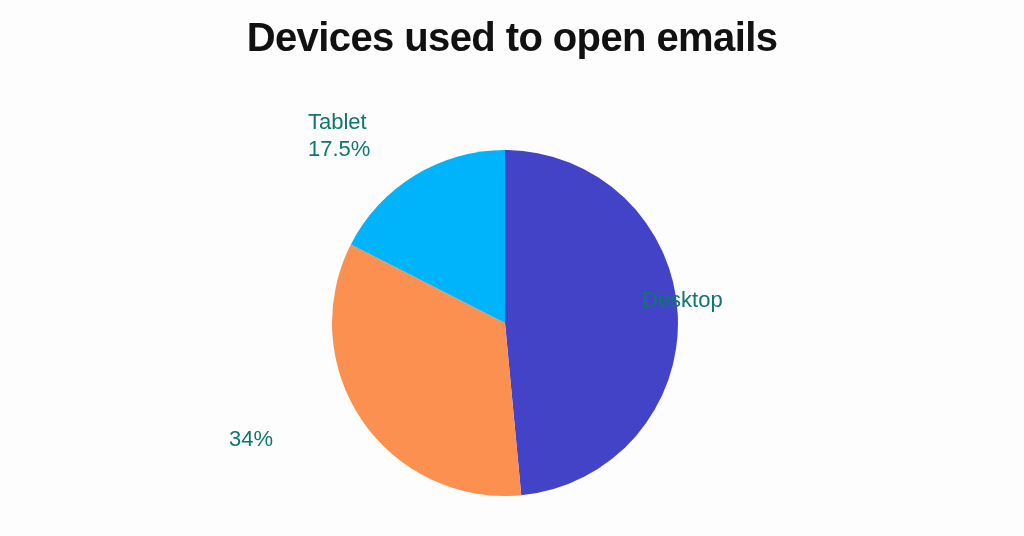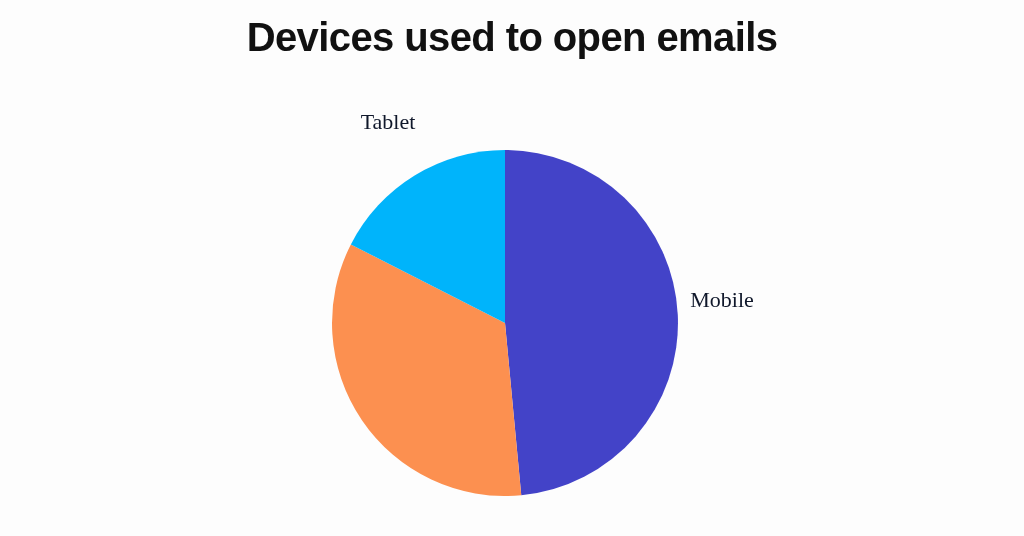--- a/index.html
+++ b/index.html
@@ -41,26 +41,25 @@
     width: 346px;
     height: 346px;
   }
   .pie-svg {
     display: block;
     width: 346px;
     height: 346px;
   }
   .slice-label {
     position: absolute;
-    font-family: Liberation Serif, serif;
+    font-family: Liberation Sans, sans-serif;
     font-size: 22px;
     font-weight: normal;
-    color: #0f172a;
+    color: #0f766e;
     line-height: 27px;
-    text-align: center;
     white-space: nowrap;
   }
   .slice-label .lbl-name,
   .slice-label .lbl-value {
     display: block;
   }
   #label-tablet {
     left: 308px;
     top: 108px;
     width: 160px;
@@ -88,22 +87,24 @@
       <g>
         <path id="slice-mobile" d="M 173 173 L 173.00 0.00 A 173 173 0 0 1 189.28 345.23 Z" fill="#4343c8"></path>
         <path id="slice-desktop" d="M 173 173 L 189.28 345.23 A 173 173 0 0 1 18.86 94.46 Z" fill="#fc9050"></path>
         <path id="slice-tablet" d="M 173 173 L 18.86 94.46 A 173 173 0 0 1 173.00 0.00 Z" fill="#00b4fb"></path>
       </g>
     </svg>
   </div>
 
   <div class="slice-label" id="label-tablet">
     <span class="lbl-name">Tablet</span>
+    <span class="lbl-value">17.5%</span>
   </div>
 
   <div class="slice-label" id="label-mobile">
-    <span class="lbl-name">Mobile</span>
+    <span class="lbl-name">Desktop</span>
   </div>
 
   <div class="slice-label" id="label-desktop">
+    <span class="lbl-value">34%</span>
   </div>
 
 </div>
 
 </body></html>

